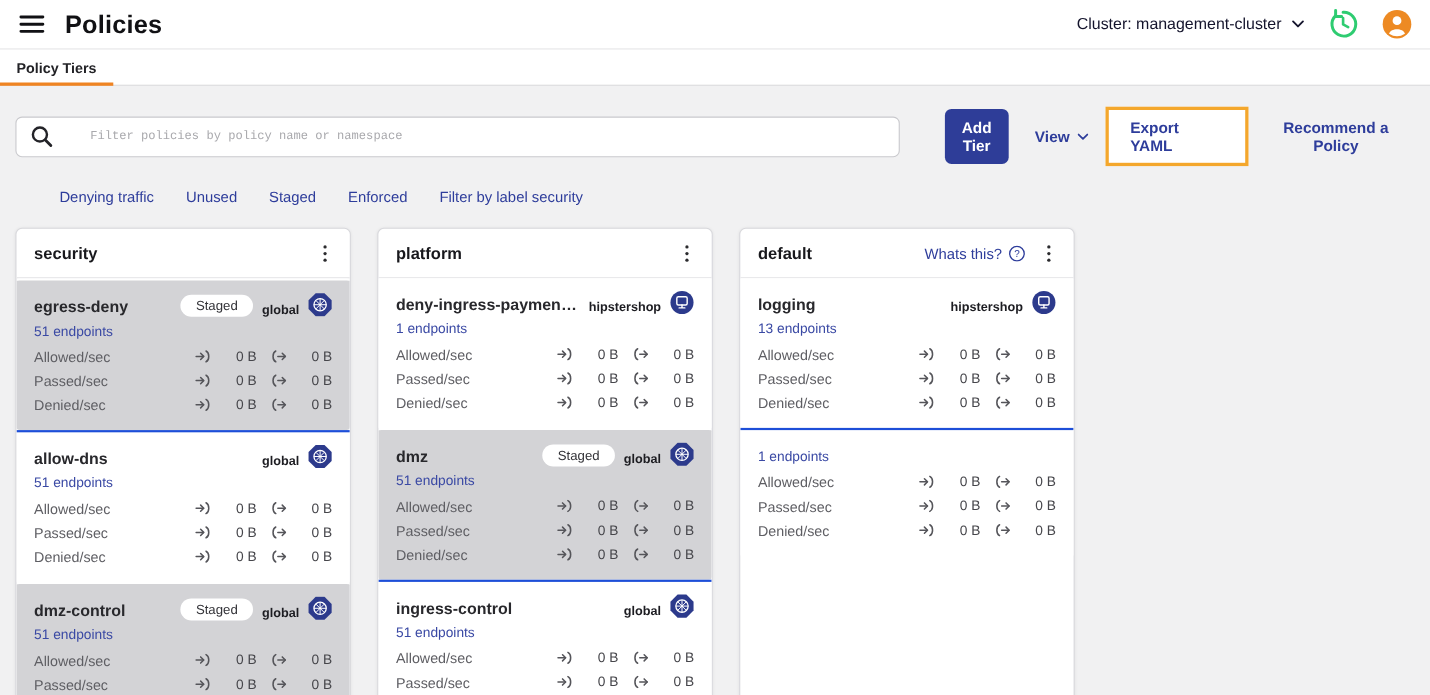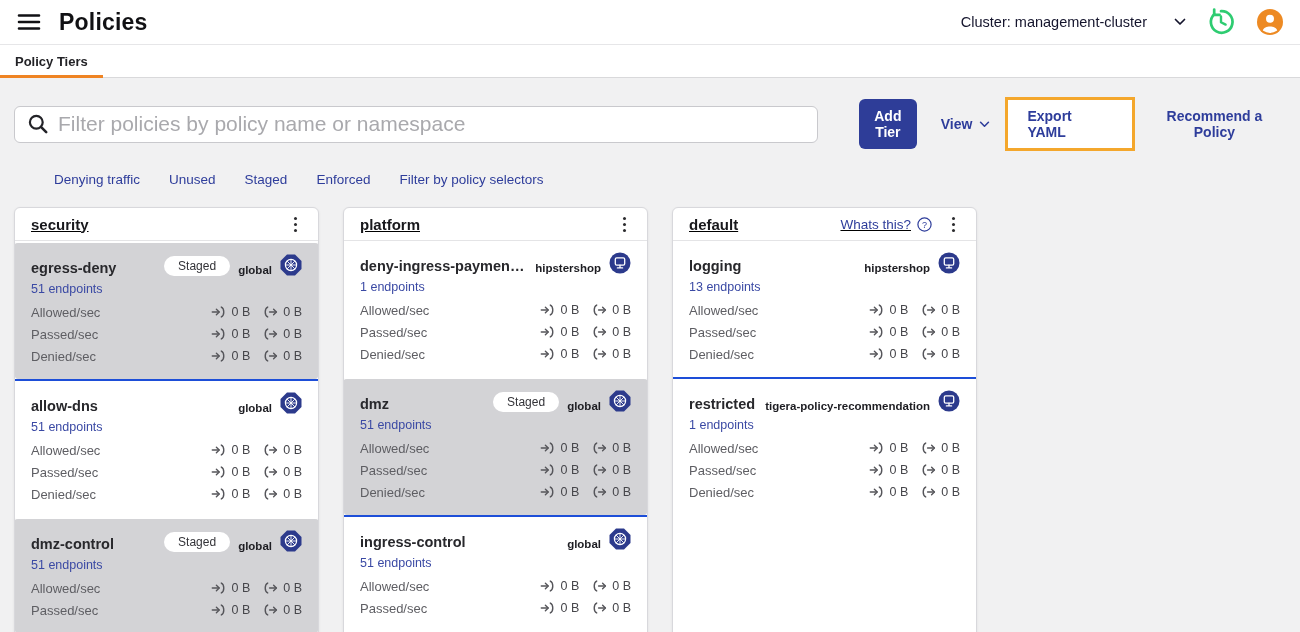--- a/index.html
+++ b/index.html
@@ -4,74 +4,74 @@
 <style>
   * { margin:0; padding:0; box-sizing:border-box; }
   html,body { width:1300px; height:632px; overflow:hidden; background:#f1f1f2;
     font-family:"Liberation Sans", sans-serif; }
 
   
   .app-header { height:44px; background:#fff; display:flex; align-items:center; padding:0 16px; }
   .hamburger { width:26px; height:26px; display:flex; align-items:center; justify-content:center; cursor:pointer; }
   .page-title { margin-left:17px; font-size:23px; font-weight:700; color:#111114; letter-spacing:.2px; }
   .header-right { margin-left:auto; display:flex; align-items:center; gap:20px; }
-  .cluster-select { display:flex; align-items:center; gap:27px; font-size:14.5px; color:#14142c; cursor:pointer; }
+  .cluster-select { display:flex; align-items:center; gap:9px; font-size:14.5px; color:#14142c; cursor:pointer; }
   .round-icon { display:flex; align-items:center; justify-content:center; cursor:pointer; }
 
   
   .tabs { background:#fff; display:flex; border-top:1px solid #e6e6e8; border-bottom:1px solid #d9d9db; padding-left:0; }
   .tab { padding:9px 15px 6px; font-size:13px; font-weight:700; color:#b5b5b8; cursor:pointer;
          border-bottom:3px solid transparent; margin-bottom:-1px; }
   .tab.active { color:#222226; border-bottom-color:#ef8423; }
 
   
   .toolbar { display:flex; align-items:center; padding:19px 16px 0 14px; }
   .search-wrap { width:813px; height:37px; background:#fff; border:1px solid #c9c9cd; border-radius:6px;
     display:flex; align-items:center; padding:0 12px; gap:9px; }
-  .search-wrap input { border:none; outline:none; flex:1; font-size:21px; color:#333;
-    font-family:Liberation Sans, sans-serif; background:transparent; }
+  .search-wrap input { border:none; outline:none; flex:1; font-size:11px; color:#333;
+    font-family:Liberation Mono, monospace; background:transparent;margin-left:24px; }
   .search-wrap input::placeholder { color:#a9a9ad; }
   .btn-primary { margin-left:41px; background:#2e3d98; color:#fff; border:none; border-radius:6px;
     padding:9px 1px; font-size:14px; font-weight:600; cursor:pointer; font-family:"Liberation Sans", sans-serif; }
   .btn-ghost { display:flex; align-items:center; gap:7px; color:#2e3d9b; font-size:14px; font-weight:600;
     background:none; border:none; cursor:pointer; font-family:"Liberation Sans", sans-serif; }
   .view-btn { margin-left:24px; }
   .export-highlight { margin-left:15px; border:3px solid #f4a72c; background:#fff; padding:8px 19px;
     display:flex; align-items:center; cursor:pointer; }
   .export-highlight span { color:#2e3d9b; font-size:14px; font-weight:600; }
   .recommend-btn { margin-left:10px; }
 
   
   .quick-filters { display:flex; gap:29px; padding:21px 0 0 22px;margin-left:32px; }
   .quick-filters a { color:#2e3d9b; font-size:13.5px; font-weight:500; text-decoration:none; cursor:pointer; }
 
   
   .board { display:flex; gap:24px; margin:20px 16px 0 14px; align-items:flex-start; }
   .tier-col { width:305px; height:640px; background:#fff; border:1px solid #d8d8dc; border-radius:6px 6px 0 0;
     box-shadow:0 1px 3px rgba(0,0,0,.07); overflow:hidden; }
-  .tier-head { height:33px; display:flex; align-items:center; padding:0 14px 0 16px; border-bottom:1px solid #e4e4e6;text-decoration:underline; }
+  .tier-head { height:45px; display:flex; align-items:center; padding:0 14px 0 16px; border-bottom:1px solid #e4e4e6; }
   .tier-name { font-size:15px; font-weight:700; color:#18181c; }
   .tier-head-right { margin-left:auto; display:flex; align-items:center; gap:12px; }
   .help-link { display:flex; align-items:center; gap:6px; color:#2e3d9b; font-size:13.5px; cursor:pointer; }
   .kebab { width:18px; height:20px; display:flex; flex-direction:column; align-items:center; justify-content:center; cursor:pointer; }
   .kebab i { display:block; width:3px; height:3px; border-radius:50%; background:#2b2b2e; margin:1.5px 0; }
 
   .card { padding:11px 16px 12px; background:#fff; cursor:pointer; }
   .card + .card { border-top:2px solid #1d4ed8; }
   .card.staged { background:#d3d3d6; border-radius:3px; border-top:2px solid #fff; }
   .card-top { display:flex; align-items:flex-end; gap:8px; }
   .p-name { font-size:14.5px; font-weight:600; color:#28282c; flex:1 1 auto; min-width:0;
     white-space:nowrap; overflow:hidden; text-overflow:ellipsis; }
   .pill { background:#fff; border-radius:999px; padding:3px 14px; font-size:12px; color:#333338; white-space:nowrap; }
   .scope { font-size:11.5px; font-weight:600; color:#1d1d22; white-space:nowrap; }
   .badge-icon { flex:0 0 auto; display:flex; }
   .endpoints { display:inline-block; margin:6px 0 5px; font-size:12.5px; color:#3a49a4; text-decoration:none; cursor:pointer; }
   .metric-row { display:flex; align-items:flex-start; padding:3.5px 0; }
   .metric-label { flex:1; font-size:13px; color:#5e5e63; }
-  .mval { display:flex; align-items:center; gap:5px; font-size:12.5px; color:#46464b; }
+  .mval { display:flex; align-items:center; gap:22px; font-size:12.5px; color:#46464b; }
   .mval + .mval { margin-left:13px; }
 </style>
 </head>
 <body>
 
 <header class="app-header">
   <div class="hamburger">
     <svg width="26" height="26" viewBox="0 0 26 26">
         <path d="M3 6.5h20M3 13h20M3 19.5h20" stroke="#111114" stroke-width="2.6" stroke-linecap="round"></path>
       </svg>
@@ -124,21 +124,21 @@
     <span>Export YAML</span>
   </div>
   <button class="btn-ghost recommend-btn">Recommend a Policy</button>
 </div>
 
 <div class="quick-filters" id="quick-filters">
     <a>Denying traffic</a>
     <a>Unused</a>
     <a>Staged</a>
     <a>Enforced</a>
-    <a>Filter by policy selectors</a>
+    <a>Filter by label security</a>
   </div>
 
 <div class="board" id="board">
     <div class="tier-col">
       <div class="tier-head">
         <span class="tier-name">security</span>
         <div class="tier-head-right">
           <span class="kebab">
             <i></i>
             <i></i>
@@ -592,31 +592,21 @@
           </span>
           <span class="mval">
             <svg width="15" height="12" viewBox="0 0 15 12" style="flex:0 0 auto">
               <path d="M4.7 1.1 C1.4 2.7 1.4 9.3 4.7 10.9" stroke="#55555a" stroke-width="1.4" fill="none" stroke-linecap="round"></path>
               <path d="M6.6 6 H13.2" stroke="#55555a" stroke-width="1.4" fill="none" stroke-linecap="round"></path>
               <path d="M10.6 3.2 L13.4 6 L10.6 8.8" stroke="#55555a" stroke-width="1.4" fill="none" stroke-linecap="round" stroke-linejoin="round"></path>
             </svg>
             <span>0 B</span>
           </span>
         </div></div>
-      <div class="card"><div class="card-top">
-          <span class="p-name">restricted</span>
-          <span class="scope">tigera-policy-recommendation</span>
-          <span class="badge-icon">
-            <svg width="22" height="22" viewBox="0 0 22 22">
-              <circle cx="11" cy="11" r="10.5" fill="#2c3a8c"></circle>
-              <rect x="6.3" y="5.8" width="9.4" height="7.4" rx="1.4" stroke="#fff" stroke-width="1.3" fill="none"></rect>
-              <path d="M11 13.2 V15.4 M8.4 15.9 H13.6" stroke="#fff" stroke-width="1.3" stroke-linecap="round"></path>
-            </svg>
-          </span>
-        </div><a class="endpoints">1 endpoints</a><div class="metric-row">
+      <div class="card"><a class="endpoints">1 endpoints</a><div class="metric-row">
           <span class="metric-label">Allowed/sec</span>
           <span class="mval">
             <svg width="15" height="12" viewBox="0 0 15 12" style="flex:0 0 auto">
               <path d="M1.3 6 H8" stroke="#55555a" stroke-width="1.4" fill="none" stroke-linecap="round"></path>
               <path d="M5.4 3.2 L8.2 6 L5.4 8.8" stroke="#55555a" stroke-width="1.4" fill="none" stroke-linecap="round" stroke-linejoin="round"></path>
               <path d="M10.3 1.1 C13.6 2.7 13.6 9.3 10.3 10.9" stroke="#55555a" stroke-width="1.4" fill="none" stroke-linecap="round"></path>
             </svg>
             <span>0 B</span>
           </span>
           <span class="mval">

